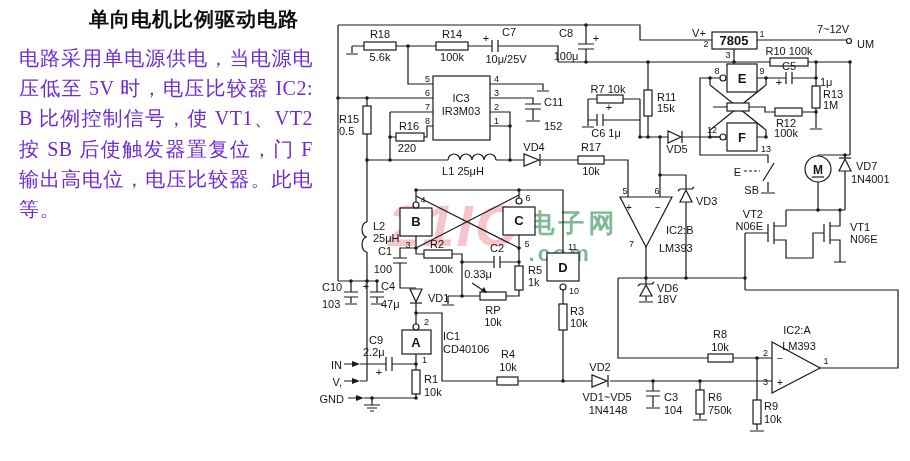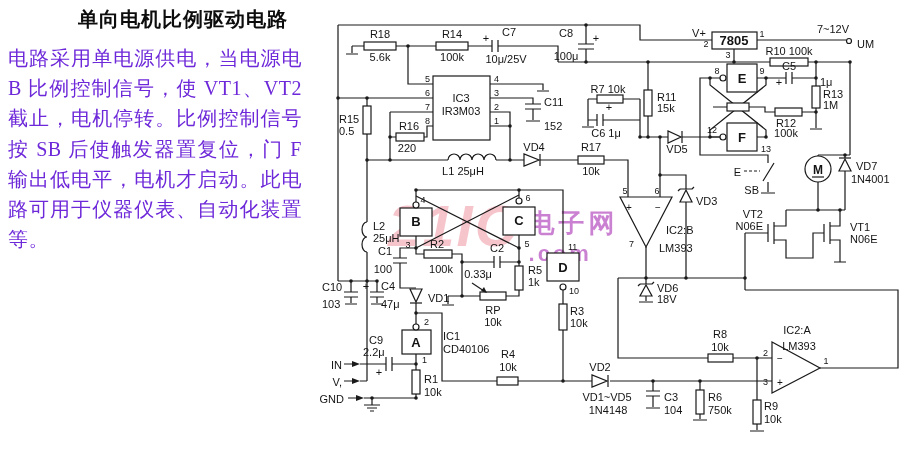--- a/index.html
+++ b/index.html
@@ -1,50 +1,49 @@
 <!DOCTYPE html>
 <html><head>
 <meta charset="utf-8">
 <style>
   html,body{margin:0;padding:0;background:#fff;}
   #page{position:relative;width:910px;height:461px;background:#fff;overflow:hidden;
         font-family:"Liberation Sans",sans-serif;color:#111;}
-  #article{position:absolute;left:8px;top:6px;width:294px;}
+  #article{position:absolute;left:19px;top:6px;width:294px;}
   #article .title{font-family:"Liberation Serif",serif;font-weight:bold;font-size:20px;
         text-align:center;padding-left:56px;margin-bottom:10px;letter-spacing:1px;color:#0d0d0d;}
   #article .tline{font-family:"Liberation Serif",serif;font-size:20px;line-height:30.2px;
         letter-spacing:0.5px;color:#6d28d9;text-align:justify;text-align-last:justify;white-space:nowrap;}
   #article .tline:last-child{text-align-last:left;}
   #schematic{position:absolute;left:300px;top:0;width:610px;height:461px;}
   #schematic .w{stroke:#1a1a1a;stroke-width:1.2;fill:none;}
   #schematic .box{stroke:#1a1a1a;stroke-width:1.2;fill:#fff;}
   #schematic .solid{fill:#1a1a1a;stroke:none;}
   #schematic text{font-family:"Liberation Sans",sans-serif;fill:#141414;}
   #watermark{position:absolute;left:388px;top:196px;display:flex;align-items:flex-start;
         pointer-events:none;opacity:0.55;}
   #watermark .brand{font-size:58px;font-weight:bold;font-style:italic;color:#ef97a4;
         letter-spacing:2px;line-height:60px;}
-  #watermark .col{margin-left:10px;margin-top:10px;color:#a21caf;}
+  #watermark .col{margin-left:10px;margin-top:10px;color:#15803d;}
   #watermark .site{font-size:26px;font-weight:bold;letter-spacing:4px;}
   #watermark .domain{font-size:22px;font-weight:bold;letter-spacing:3px;}
 </style>
 </head>
 <body>
 
 <div id="page">
 
   <div id="article">
     <div class="title">单向电机比例驱动电路</div>
     <div>
         <div class="tline">电路采用单电源供电，当电源电</div>
+        <div class="tline">压低至 5V 时，电压比较器 IC2:</div>
         <div class="tline">B 比例控制信号，使 VT1、VT2</div>
-        <div class="tline">截止，电机停转。比例控制信号</div>
         <div class="tline">按 SB 后使触发器置复位，门 F</div>
-        <div class="tline">输出低电平，电机才启动。此电</div>
-        <div class="tline">路可用于仪器仪表、自动化装置</div>
+        <div class="tline">输出高电位，电压比较器。此电</div>
         <div class="tline">等。</div>
       </div>
   </div>
 
   <div id="watermark">
     <span class="brand">21IC</span>
     <span class="col">
       <div class="site">电子网</div>
       <div class="domain">.com</div>
     </span>

